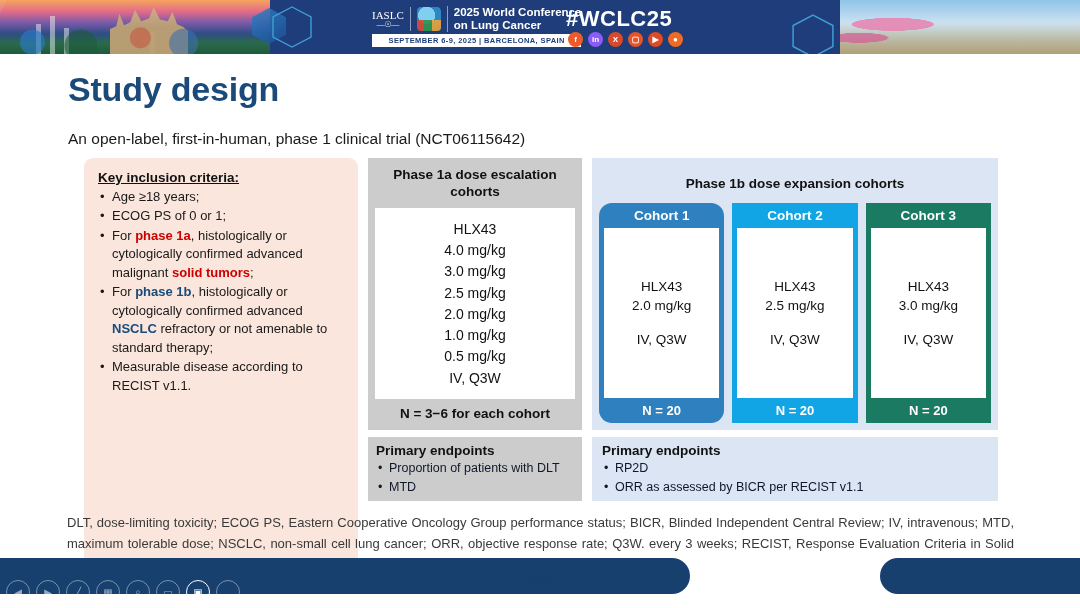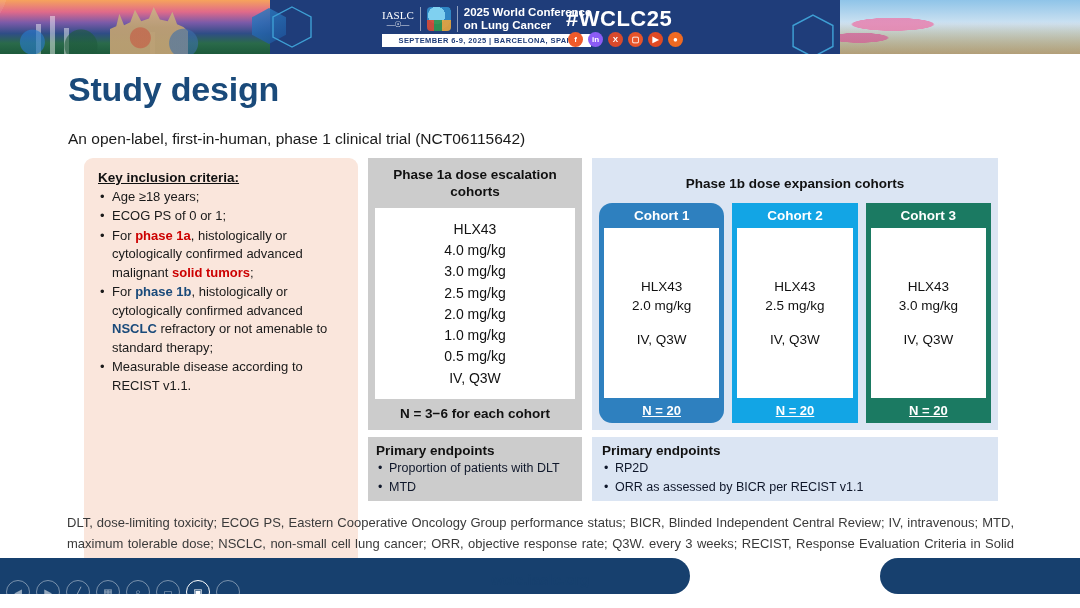--- a/index.html
+++ b/index.html
@@ -57,21 +57,21 @@
     position:absolute; width:40px; height:42px;
   }
   .hexline svg{ width:100%; height:100%; display:block; }
   .hexfill{
     position:absolute;
     background: linear-gradient(150deg,#2f7fc4,#1c4f96);
     clip-path: polygon(50% 0%, 100% 26%, 100% 74%, 50% 100%, 0% 74%, 0% 26%);
   }
 
   .iaslc-block{
-    position:absolute; left:382px; top:6px; display:flex; flex-direction:column; gap:2px;
+    position:absolute; left:372px; top:6px; display:flex; flex-direction:column; gap:2px;
   }
   .iaslc-row{ display:flex; align-items:center; }
   .iaslc-mark{
     color:#fff; font-family:"Liberation Serif", serif; font-size:11px; line-height:1.0;
     text-align:center; padding-right:6px;
   }
   .iaslc-mark .sub{ font-size:8px; letter-spacing:-0.3px; display:block; }
   .iaslc-divider{ width:1px; height:24px; background:rgba(255,255,255,.5); }
   .globe{
     width:24px;height:24px;border-radius:4px;margin:0 6px;
@@ -172,21 +172,21 @@
     color:#fff; font-size:13.5px; font-weight:bold; text-align:center; padding:5px 0;
   }
   .cohort .c-body{
     background:#fff; flex:1; display:flex; flex-direction:column;
     align-items:center; justify-content:center;
     margin:0 5px;
   }
   .cohort .c-body .l1{ font-size:13.5px; color:#111; line-height:1.45; }
   .cohort .c-body .gap{ height:14px; }
   .cohort .c-foot{
-    color:#fff; font-size:13px; font-weight:bold; text-align:center; padding:5px 4px;text-decoration:underline;
+    color:#fff; font-size:13px; font-weight:bold; text-align:center; padding:5px 4px;
   }
 
   .p1b-ep{
     position:absolute; left:592px; top:437px; width:406px; height:64px;
     background:#dbe5f3; padding:6px 10px;
   }
   .ep-title{ font-size:13.5px; font-weight:bold; color:#111; margin-bottom:1px;}
   .ep-list{ list-style:none; }
   .ep-list li{
     font-size:12.5px; color:#0f172a; line-height:1.5;

